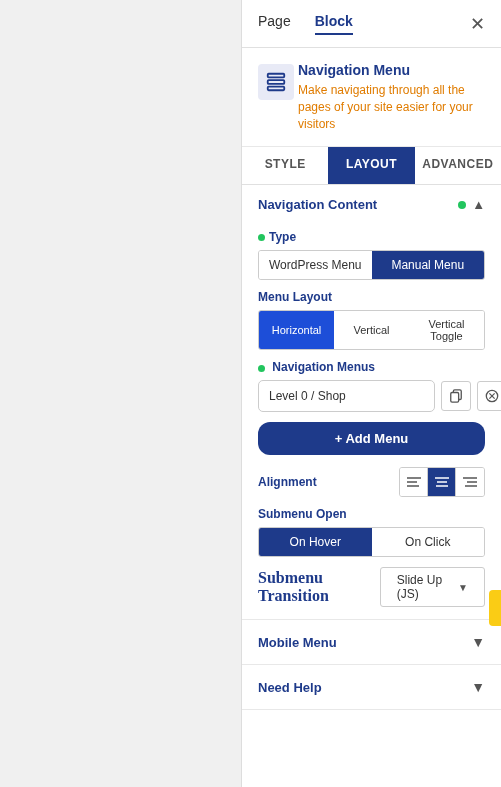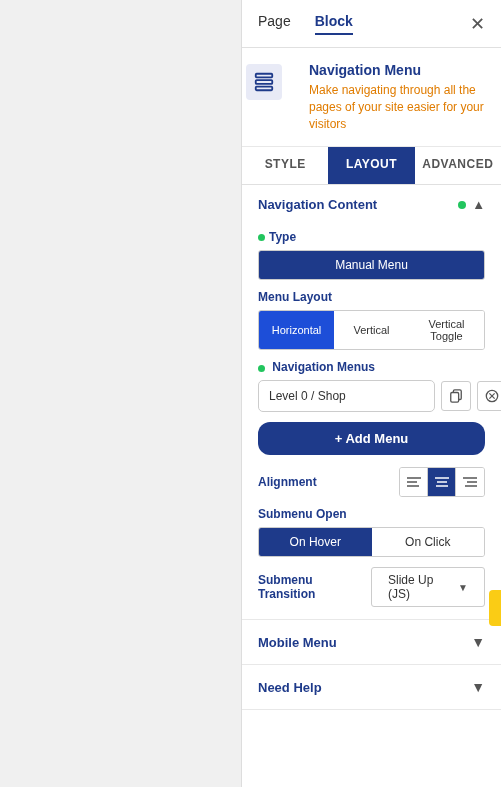--- a/index.html
+++ b/index.html
@@ -45,25 +45,25 @@
       margin-left: auto;
       background: none;
       border: none;
       cursor: pointer;
       font-size: 18px;
       color: #555;
       line-height: 1;
     }
     
     .block-header {
-      padding: 14px 4px;
+      padding: 14px 16px;
       border-bottom: 1px solid #e8e8e8;
       display: flex;
       align-items: flex-start;
-      gap: 27px;
+      gap: 4px;
     }
     .block-icon {
       width: 36px;
       height: 36px;
       background: #e8eaf6;
       border-radius: 4px;
       display: flex;
       align-items: center;
       justify-content: center;
       flex-shrink: 0;
@@ -292,23 +292,24 @@
       margin-top: 10px;
     }
     
     .transition-row {
       display: flex;
       align-items: center;
       justify-content: space-between;
       margin-top: 10px;
     }
     .transition-label {
-      font-size: 12px;
-      font-weight: 600;
-      color: #1e3a8a;
+      font-size: 16px;
+      font-weight: 600;
+      color: #1e3a8a;
+      font-family: Liberation Serif, serif;
     }
     .transition-select {
       display: flex;
       align-items: center;
       border: 1px solid #ccc;
       border-radius: 3px;
       padding: 5px 16px;
       font-size: 12px;
       color: #333;
       background: #fff;
@@ -382,20 +383,21 @@
         <span class="dot-green"></span>
         <span style="font-size:13px; color:#555;">▲</span>
       </div>
     </div>
 
     <div class="field-label" style="margin-bottom: 6px;">
       <span class="field-dot"></span>
       <span>Type</span>
     </div>
     <div class="btn-group">
+      <button class="btn-group-item">WordPress Menu</button>
       <button class="btn-group-item active">Manual Menu</button>
     </div>
 
     <div class="field-label-plain">Menu Layout</div>
     <div class="menu-layout-group">
       <button class="menu-layout-item active">Horizontal</button>
       <button class="menu-layout-item">Vertical</button>
       <button class="menu-layout-item">Vertical Toggle</button>
     </div>
 

